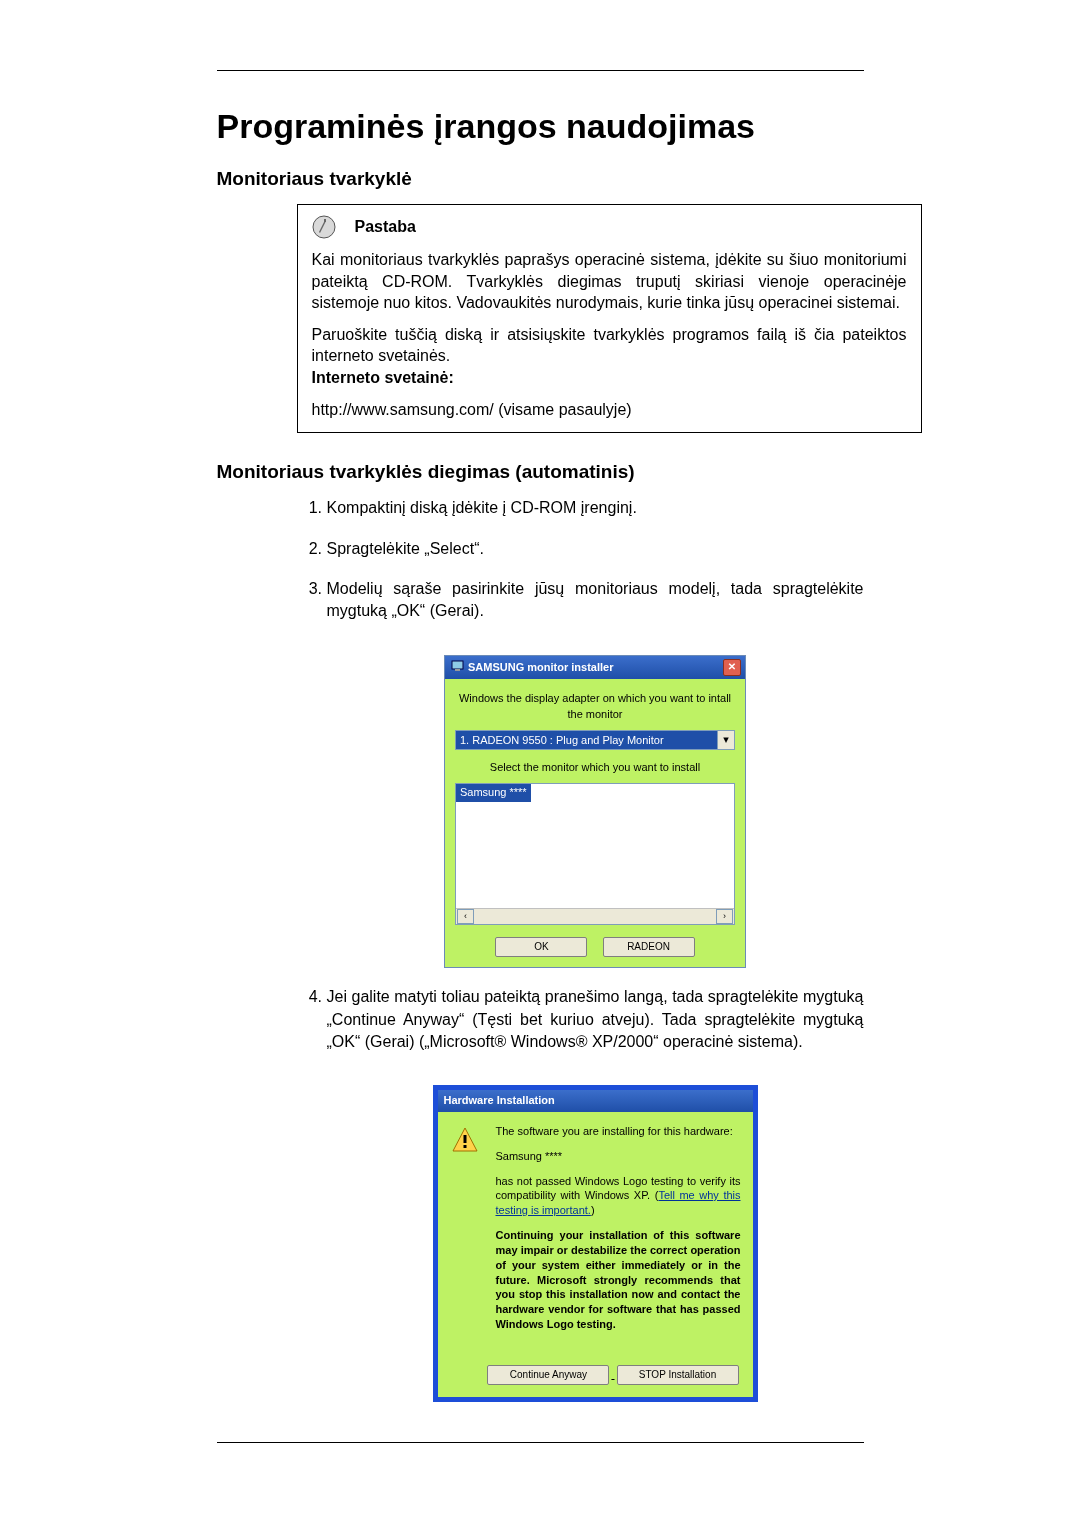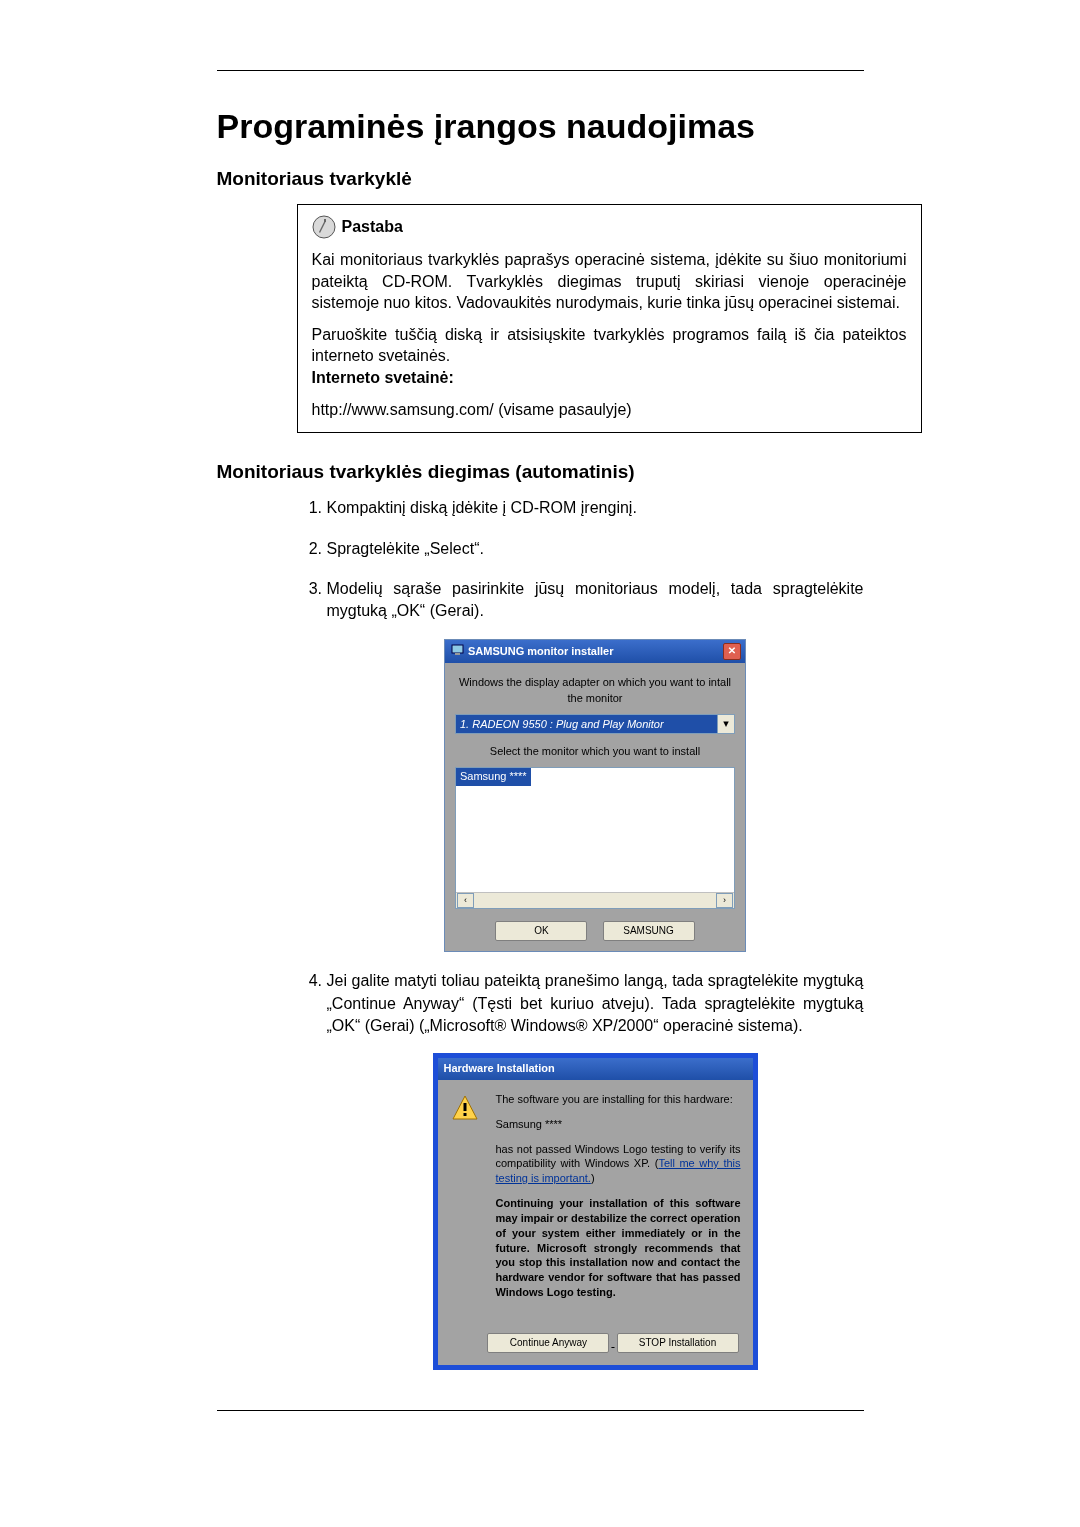--- a/index.html
+++ b/index.html
@@ -36,21 +36,21 @@
     width: 625px;
     margin-left: 80px;
     padding: 10px 14px 12px 14px;
     box-sizing: border-box;
     font-size: 16px;
     line-height: 1.35;
   }
   .note-head {
     display: flex;
     align-items: center;
-    gap: 6px;
+    gap: 19px;
     margin-bottom: 10px;
   }
   .note-icon {
     width: 24px;
     height: 24px;
     display: inline-flex;
     align-items: center;
     justify-content: center;
   }
   .note-label {
@@ -69,26 +69,26 @@
     padding: 0 0 0 30px;
     font-size: 16px;
     line-height: 1.4;
   }
   ol.install > li {
     margin-bottom: 18px;
     text-align: justify;
   }
   
   .dialog {
-    margin: 16px auto 0 auto;
+    margin: 32px auto 0 auto;
     border: 1px solid #6b8bb7;
     font-family: Tahoma, Arial, sans-serif;
     font-size: 11px;
     color: #000;
-    background: #a3a3a3;
+    background: #bef264;
   }
   .dialog .titlebar {
     background: linear-gradient(#3b6ecb,#1f4fa8);
     color: #fff;
     padding: 3px 4px 3px 6px;
     display: flex;
     align-items: center;
     justify-content: space-between;
     font-weight: bold;
     font-size: 11px;
@@ -130,21 +130,20 @@
     color: #fff;
     height: 18px;
     margin-bottom: 10px;
   }
   .combo .sel {
     flex: 1;
     padding: 2px 4px;
     font-size: 11px;
     white-space: nowrap;
     overflow: hidden;
-    font-style: italic;
   }
   .combo .arrow {
     width: 16px;
     background: #ece9d8;
     border-left: 1px solid #7f9db9;
     display: flex;
     align-items: center;
     justify-content: center;
     color: #000;
   }
@@ -300,21 +299,21 @@
             <div class="centered">Select the monitor which you want to install</div>
             <div class="listbox">
               <span class="row-sel">Samsung ****</span>
               <div class="hscroll">
                 <span class="sbtn">‹</span>
                 <span class="sbtn">›</span>
               </div>
             </div>
             <div class="btnrow">
               <span class="winbtn">OK</span>
-              <span class="winbtn">SAMSUNG</span>
+              <span class="winbtn">RADEON</span>
             </div>
           </div>
         </div>
       </li>
       <li>
         <span>Jei galite matyti toliau pateiktą pranešimo langą, tada spragtelėkite mygtuką „Continue Anyway“ (Tęsti bet kuriuo atveju). Tada spragtelėkite mygtuką „OK“ (Gerai) („Microsoft® Windows® XP/2000“ operacinė sistema).</span>
 
         
         <div class="dialog dlg-hw">
           <div class="titlebar">

